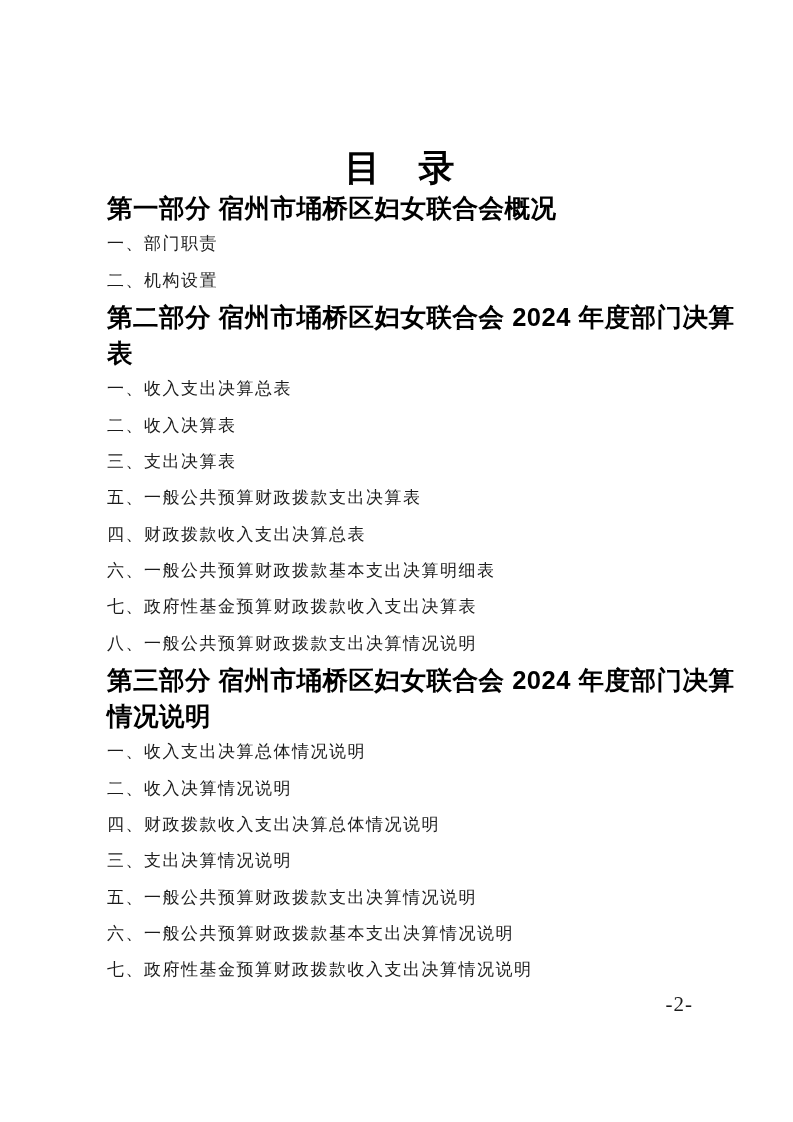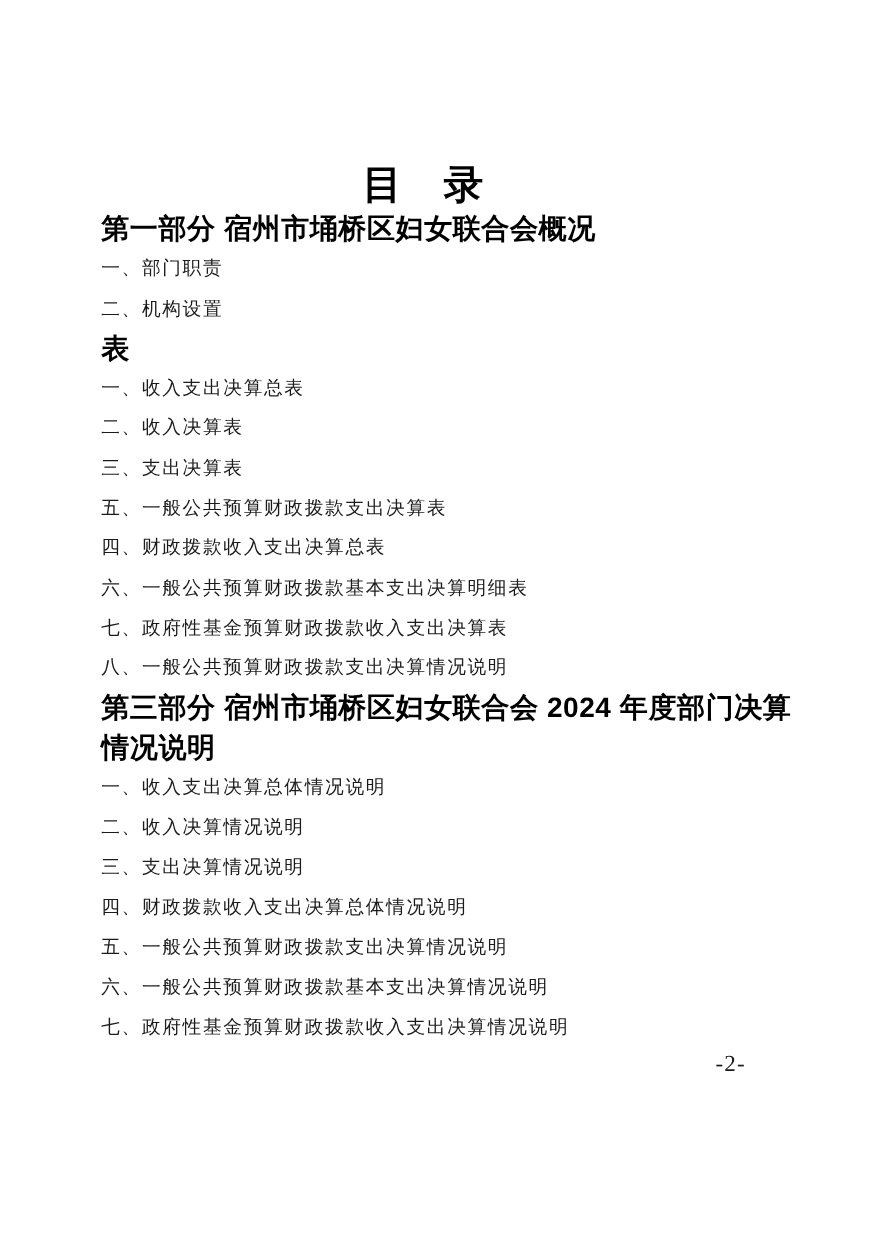--- a/index.html
+++ b/index.html
@@ -9,21 +9,21 @@
   }
   .page {
     position: relative;
     width: 793px;
     height: 1122px;
     background: #ffffff;
     overflow: hidden;
   }
   .content {
     position: absolute;
-    left: 92px;
+    left: 107px;
     top: 145px;
     width: 586px;
   }
   .doc-title {
     font-family: "Liberation Sans", sans-serif;
     font-weight: 700;
     font-size: 36px;
     line-height: 45px;
     height: 45px;
     text-align: center;
@@ -63,36 +63,37 @@
 
 <div class="page">
   <div class="content">
 
     <div class="doc-title">目　录</div>
 
     <div class="heading-line">第一部分 宿州市埇桥区妇女联合会概况</div>
     <div class="toc-item">一、部门职责</div>
     <div class="toc-item">二、机构设置</div>
 
+    <div class="heading-line">第二部分 宿州市埇桥区妇女联合会 2024 年度部门决算</div>
     <div class="heading-line">表</div>
     <div class="toc-item">一、收入支出决算总表</div>
     <div class="toc-item">二、收入决算表</div>
     <div class="toc-item">三、支出决算表</div>
     <div class="toc-item">五、一般公共预算财政拨款支出决算表</div>
     <div class="toc-item">四、财政拨款收入支出决算总表</div>
     <div class="toc-item">六、一般公共预算财政拨款基本支出决算明细表</div>
     <div class="toc-item">七、政府性基金预算财政拨款收入支出决算表</div>
     <div class="toc-item">八、一般公共预算财政拨款支出决算情况说明</div>
 
     <div class="heading-line">第三部分 宿州市埇桥区妇女联合会 2024 年度部门决算</div>
     <div class="heading-line">情况说明</div>
     <div class="toc-item">一、收入支出决算总体情况说明</div>
     <div class="toc-item">二、收入决算情况说明</div>
+    <div class="toc-item">四、财政拨款收入支出决算总体情况说明</div>
     <div class="toc-item">三、支出决算情况说明</div>
-    <div class="toc-item">四、财政拨款收入支出决算总体情况说明</div>
     <div class="toc-item">五、一般公共预算财政拨款支出决算情况说明</div>
     <div class="toc-item">六、一般公共预算财政拨款基本支出决算情况说明</div>
     <div class="toc-item">七、政府性基金预算财政拨款收入支出决算情况说明</div>
 
     <div class="page-number">-2-</div>
 
   </div>
 </div>
 
 </body></html>

